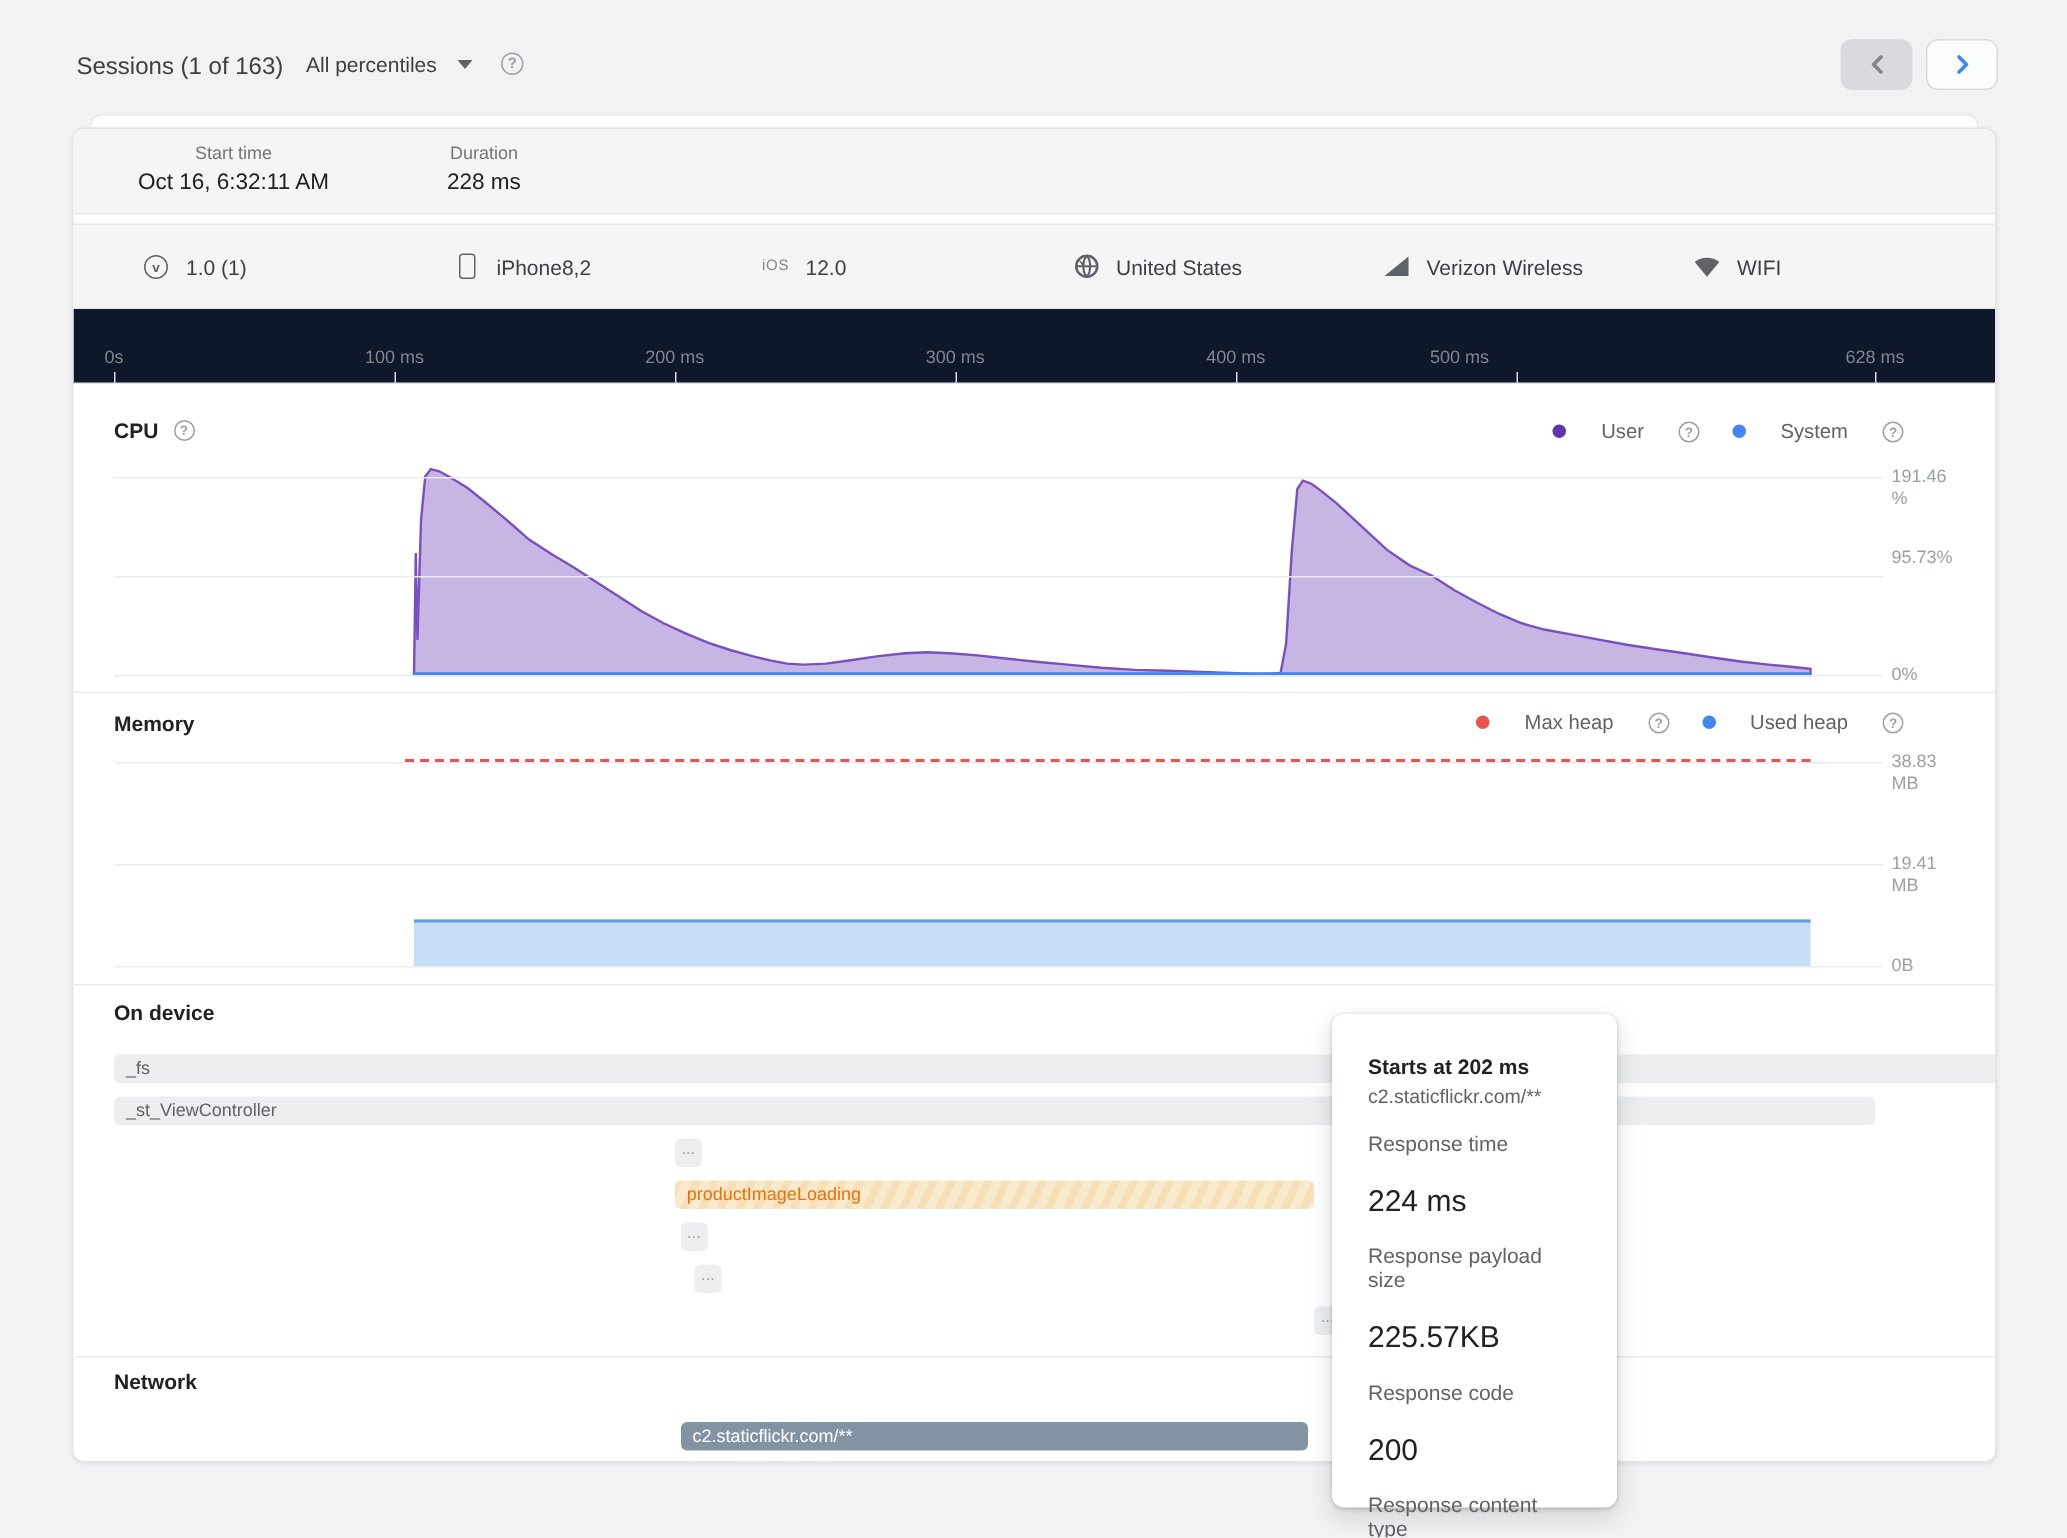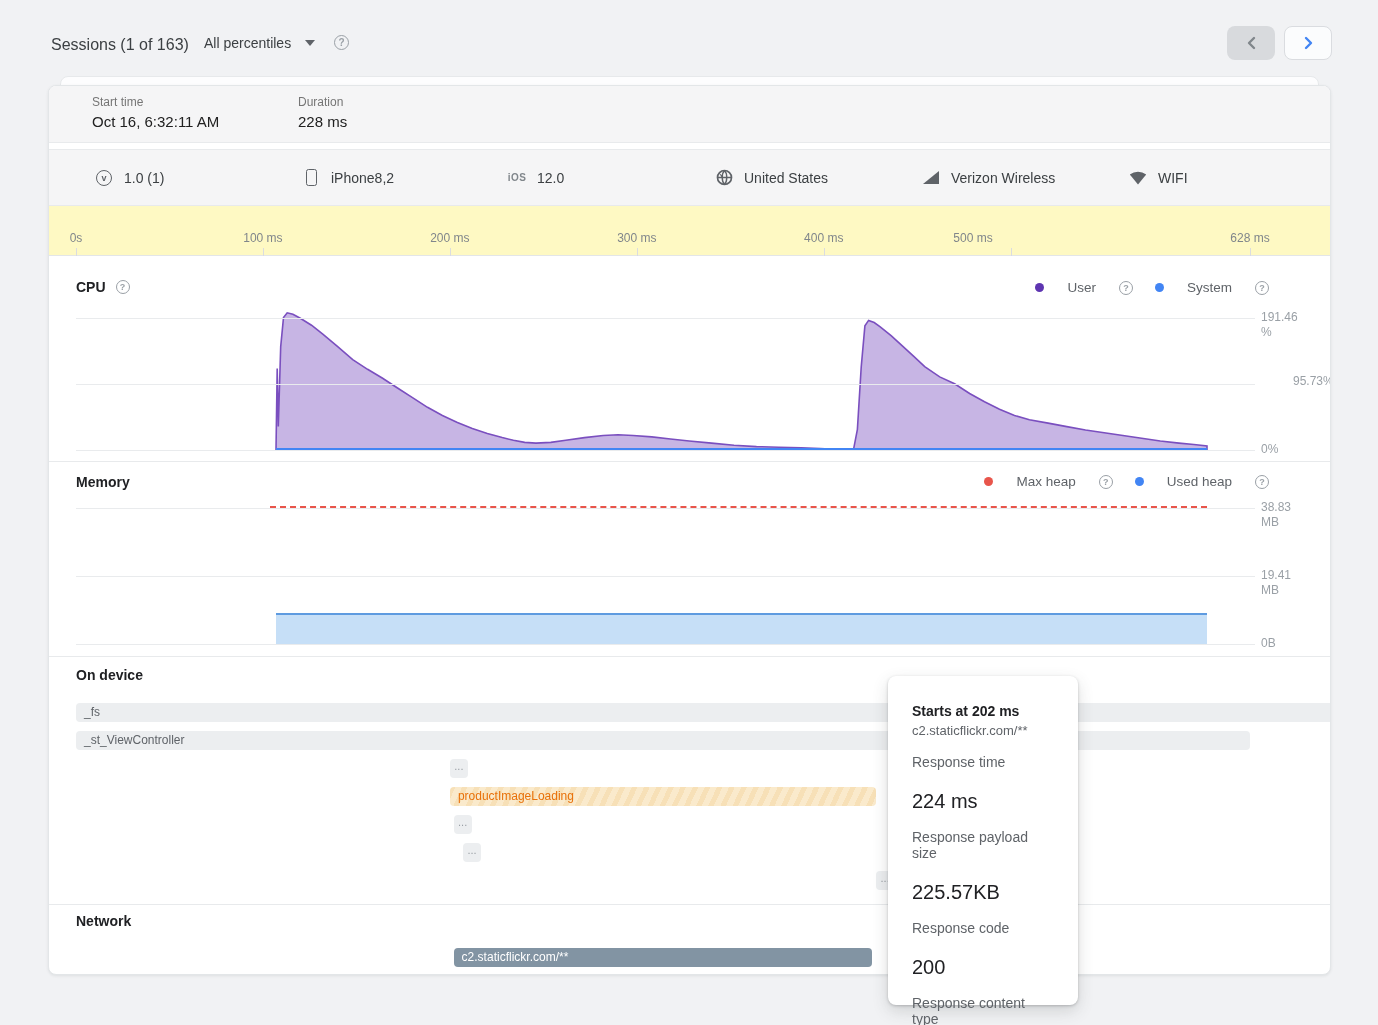--- a/index.html
+++ b/index.html
@@ -34,32 +34,32 @@
   .deck-edge {
     position:absolute; left:60px; top:76px; width:1259px; height:22px;
     background:#FDFDFE; border:1px solid #E7E9EB; border-radius:8px;
   }
   .card {
     position:absolute; left:48px; top:85px; width:1283px; height:890px;
     background:#FFFFFF; border:1px solid #E3E6E8; border-radius:8px;
     box-shadow:0 1px 3px rgba(60,64,67,.10); overflow:hidden;
   }
   .meta-band { position:absolute; left:0; top:0; width:100%; height:57px; background:#F5F5F6; border-bottom:1px solid #E8EAEC; }
-  .meta-item { position:absolute; top:9px; }
+  .meta-item { position:absolute; top:9px;text-align:center; }
   .meta-label { font-size:12px; color:#757575; display:block; }
   .meta-value { font-size:15px; color:#212121; display:block; margin-top:4px; }
   .device-band { position:absolute; left:0; top:63px; width:100%; height:57px; background:#F5F5F6; border-top:1px solid #E8EAEC; border-bottom:1px solid #E8EAEC; }
   .device-item { position:absolute; top:0; height:100%; display:flex; align-items:center; gap:11px; font-size:14px; color:#3C4043; }
   .icon-16 { display:inline-flex; align-items:center; justify-content:center; width:18px; height:18px; color:#5F6368; }
   .ver-circle { width:16px; height:16px; border:1.6px solid #5F6368; border-radius:50%; font-size:9px; font-weight:bold; color:#5F6368; display:flex; align-items:center; justify-content:center; }
   .phone-outline { width:11px; height:17px; border:1.8px solid #5F6368; border-radius:2.5px; }
-  .ios-text { font-size:10px; font-weight:bold; color:#80868B; letter-spacing:0.5px; }
+  .ios-text { font-size:10px; font-weight:normal; color:#80868B; letter-spacing:0.5px; }
   .signal-tri { width:0; height:0; border-left:16px solid transparent; border-bottom:13px solid #5F6368; }
   
-  .ruler { position:absolute; left:0; top:120px; width:100%; height:50px; border-bottom:1px solid #E3E6E8; background:#fef9c3; }
+  .ruler { position:absolute; left:0; top:120px; width:100%; height:50px; border-bottom:1px solid #E3E6E8; background:#0f172a; }
   .tick-label { position:absolute; top:25px; transform:translateX(-50%); font-size:12px; color:#80868B; white-space:nowrap; }
   .tick-mark { position:absolute; top:42px; width:1px; height:8px; background:#DADCE0; }
   
   .layer { position:absolute; left:0; top:0; width:100%; height:100%; pointer-events:none; }
   .section-border { position:absolute; left:0; width:100%; height:0; border-top:1px solid #E8EAEC; }
   .gridline { position:absolute; left:27px; width:1179px; height:0; border-top:1px solid #E9EBED; }
   .ylabel { position:absolute; left:1212px; width:46px; font-size:12px; line-height:15px; color:#9AA0A6; }
   .section-title { position:absolute; left:27px; font-size:14px; font-weight:bold; color:#202124; display:flex; align-items:center; gap:10px; pointer-events:auto; }
   .legend { position:absolute; right:61px; display:flex; align-items:center; gap:22px; pointer-events:auto; }
   .legend-item { display:flex; align-items:center; gap:23px; font-size:13.5px; color:#5F6368; }
@@ -253,21 +253,21 @@
 
       <div class="section-title" style="top:827px;">
         <span>Network</span>
       </div>
       <div id="network-rows">
           <div class="bar network" style="top: 862px; left: 404.624px; width: 418.752px;"><span class="bar-label">c2.staticflickr.com/**</span></div>
         </div>
     <div class="gridline" style="top: 232px;"></div>
         <div class="ylabel" style="top: 224px;">191.46 %</div>
         <div class="gridline" style="top: 298px;"></div>
-        <div class="ylabel" style="top: 288px; margin-left: 32px;">95.73%</div>
+        <div class="ylabel" style="top: 278px;">95.73%</div>
         <div class="gridline" style="top: 364px;"></div>
         <div class="ylabel" style="top: 356px;">0%</div>
         <div class="gridline" style="top: 422px;"></div>
         <div class="ylabel" style="top: 414px;">38.83 MB</div>
         <div class="gridline" style="top: 490px;"></div>
         <div class="ylabel" style="top: 482px;">19.41 MB</div>
         <div class="gridline" style="top: 558px;"></div>
         <div class="ylabel" style="top: 550px;">0B</div>
       </div>
   </div>

